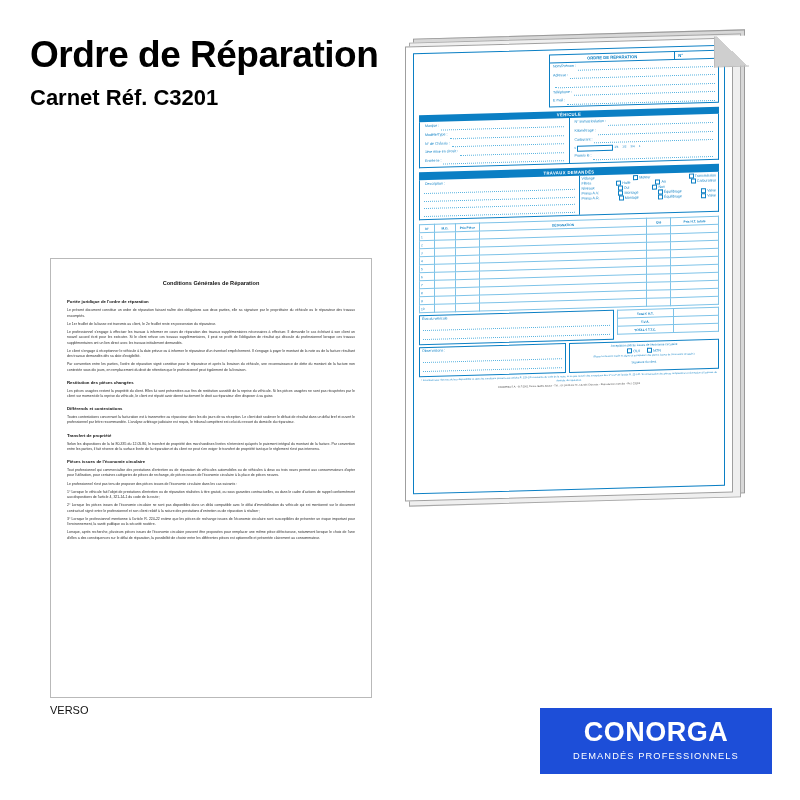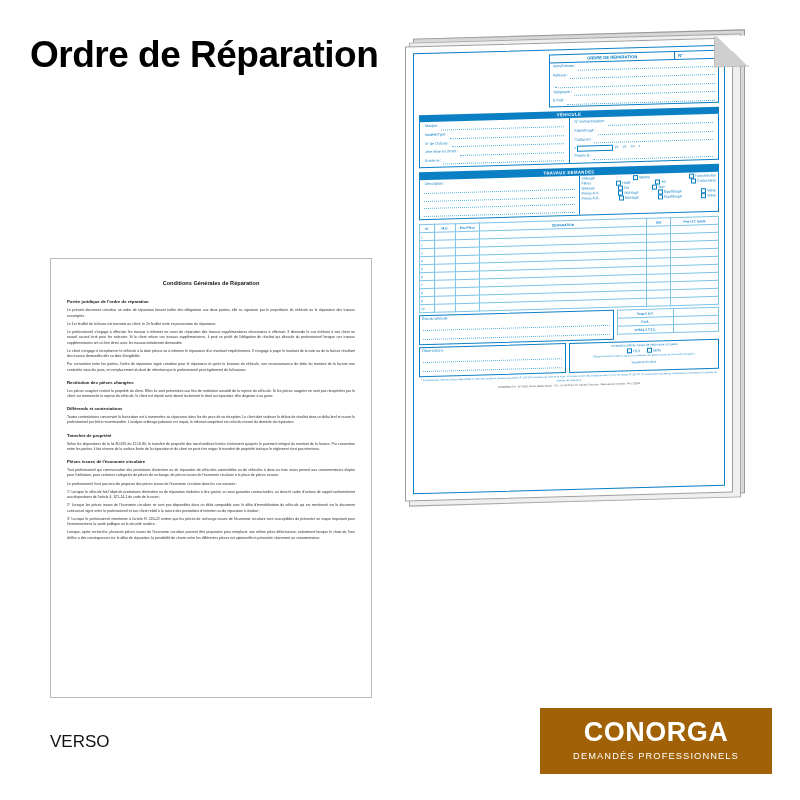--- a/index.html
+++ b/index.html
@@ -16,21 +16,21 @@
   
   #verso-wrap{position:absolute;left:50px;top:258px;width:322px;height:440px;}
   #verso-sheet{
     width:100%;height:100%;background:#fff;border:1px solid #b9b9b9;
     box-sizing:border-box;padding:14px 16px 10px 16px;overflow:hidden;
     font-size:3.5px;color:#2b2b2b;line-height:1.5;text-align:justify;
   }
   #verso-sheet h1{font-size:5.6px;text-align:center;margin:6px 0 12px 0;font-weight:bold;color:#111;}
   #verso-sheet h2{font-size:4.3px;margin:7px 0 2.5px 0;font-weight:bold;color:#111;}
   #verso-sheet p{margin:0 0 3px 0;}
-  #verso-label{position:absolute;left:0;top:446px;font-size:17px;color:#111;font-family:"Liberation Sans",sans-serif;margin-top:28px;}
+  #verso-label{position:absolute;left:0;top:446px;font-size:11px;color:#111;font-family:"Liberation Sans",sans-serif;}
 
   
   #pad{position:absolute;left:405px;top:34px;width:352px;height:470px;}
   #pad-back{
     position:absolute;left:8px;top:0;width:330px;height:462px;
     background:#d8d8d8;border:1px solid #9a9a9a;
     transform:skewY(-1.6deg);
   }
   #pad-back2{
     position:absolute;left:4px;top:4px;width:330px;height:462px;
@@ -62,29 +62,30 @@
   .line{border-bottom:1px dotted #5bb4e0;flex:1;margin-left:2px;height:5.6px;}
   .lbl{white-space:nowrap;font-size:3.6px;}
   .topright{border:1px solid #0b7fc4;}
   table.g{border-collapse:collapse;width:100%;}
   table.g td,table.g th{border:.6px solid #7ec3e8;height:7px;font-size:3.2px;color:#0b7fc4;padding:0 1px;}
   .chk{display:inline-block;width:3px;height:3px;border:.6px solid #0b7fc4;margin-right:1.2px;vertical-align:middle;}
   .foot-note{font-size:2.5px;color:#0b7fc4;text-align:center;line-height:1.35;}
   .cnorga-line{font-size:2.5px;color:#444;text-align:center;}
 
   
-  #logo{position:absolute;right:28px;bottom:26px;width:232px;height:66px;background:#a16207;}
+  #logo{position:absolute;right:28px;bottom:26px;width:232px;height:66px;background:#1d4ed8;}
   #logo-name{color:#fff;font-size:27px;font-weight:bold;letter-spacing:.5px;text-align:center;margin-top:9px;}
   #logo-sub{color:#fff;font-size:9.3px;letter-spacing:1.1px;text-align:center;margin-top:3px;}
 </style>
 </head>
 <body>
 
 <div id="title-block">
   <div id="main-title">Ordre de Réparation</div>
+  <div id="sub-title">Carnet Réf. C3201</div>
 </div>
 
 <div id="verso-wrap">
   <div id="verso-sheet">
     <h1>Conditions Générales de Réparation</h1>
 
     <h2>Portée juridique de l'ordre de réparation</h2>
     <p>Le présent document constitue un ordre de réparation faisant naître des obligations aux deux parties, elle sa signature par le propriétaire du véhicule ou le réparateur des travaux escomptés.</p>
     <p>Le 1er feuillet de la liasse est transmis au client, le 2e feuillet reste en possession du réparateur.</p>
     <p>Le professionnel s'engage à effectuer les travaux à informer en cours de réparation des travaux supplémentaires nécessaires à effectuer. Il demande le cas échéant à son client un nouvel accord écrit pour les exécuter. Si le client refuse ces travaux supplémentaires, il peut se profit de l'obligation de résultat qui découle du professionnel lorsque ces travaux supplémentaires ont un lien direct avec les travaux initialement demandés.</p>

